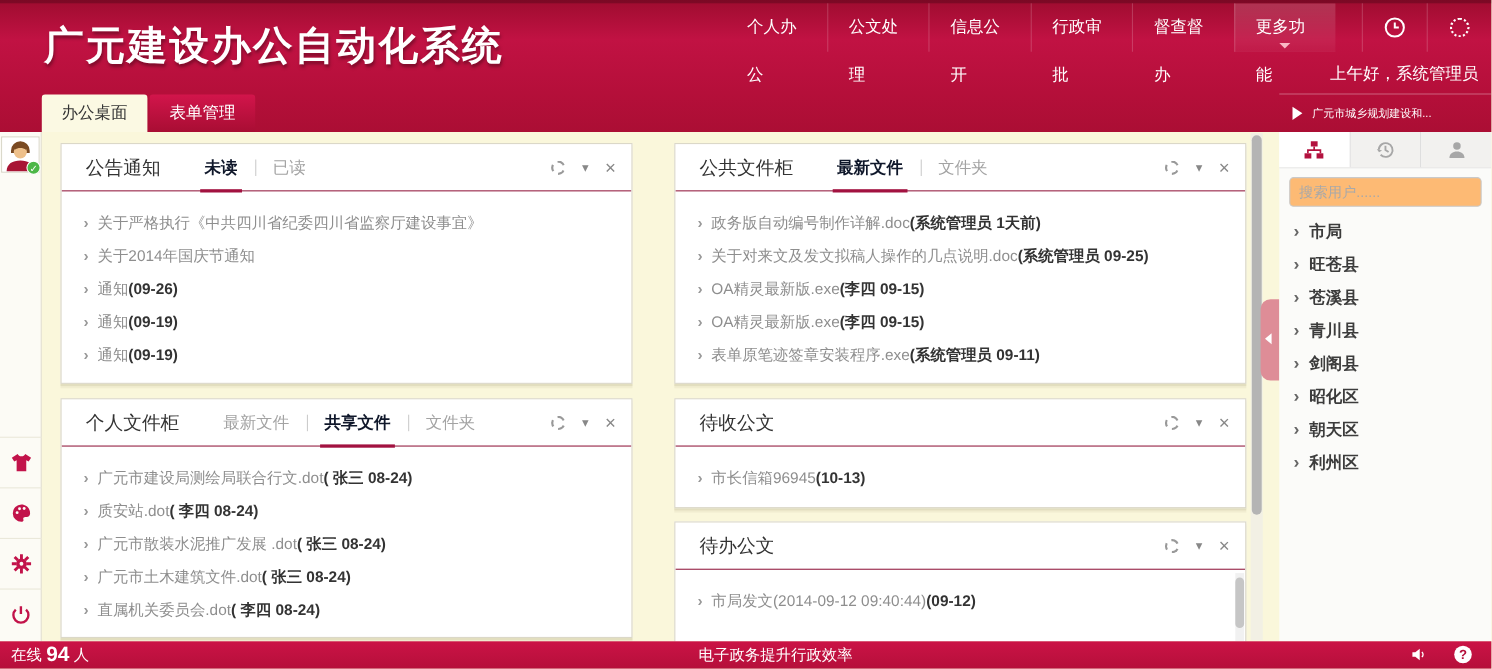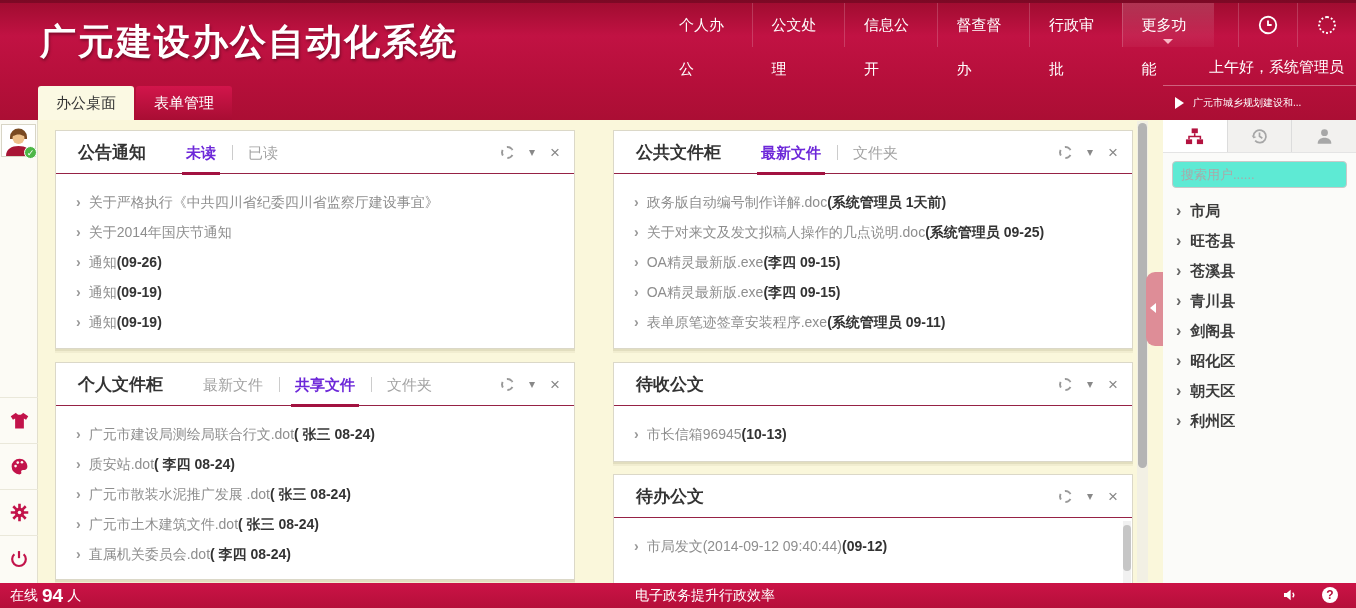--- a/index.html
+++ b/index.html
@@ -46,24 +46,24 @@
     border-radius:50%; color:#fff; font-size:9px; line-height:12px; text-align:center; font-weight:bold; }
   .avatar-badge::before { content:"\2713"; }
   .rail-icons { position:absolute; left:0; bottom:2px; width:38px; }
   .rail-cell { height:46px; display:flex; align-items:center; justify-content:center; color:#c2134a;
     border-top:1px solid #eae8da; cursor:pointer; }
 
   
   .panel { position:absolute; background:#fff; border:1px solid #dbd8c8;
     box-shadow:0 2px 0 rgba(125,115,75,.12), 0 4px 0 rgba(125,115,75,.07); overflow:hidden; }
   .phead { height:43px; display:flex; align-items:center; padding:0 14px 0 22px; border-bottom:1px solid #962245; position:relative; }
-  .ptitle { font-size:17px; font-weight:bold; color:#333; margin-right:24px; white-space:nowrap; }
+  .ptitle { font-size:17px; font-weight:normal; color:#333; margin-right:24px; white-space:nowrap; }
   .ptab { font-size:15px; color:#a3a3a3; padding:0 16px; height:43px; line-height:43px; position:relative; cursor:pointer; white-space:nowrap;}
   .ptab:not(.first)::before { content:""; position:absolute; left:0; top:14px; height:15px; width:1px; background:#ccc; }
-  .ptab.active { color:#6d28d9; font-weight:bold; }
+  .ptab.active { color:#0f172a; font-weight:bold; }
   .ptab.active::after { content:""; position:absolute; left:12px; right:12px; bottom:-1px; height:3px; background:#a21240; }
   .picons { margin-left:auto; display:flex; align-items:center; gap:15px; }
   .refresh-icon { width:13px; height:13px; border:2px dashed #999; border-radius:50%; cursor:pointer; }
   .caret-icon { color:#888; font-size:12px; cursor:pointer; line-height:1; }
   .caret-icon::before { content:"\25BE"; }
   .close-icon { color:#888; font-size:17px; cursor:pointer; line-height:1; }
   .close-icon::before { content:"\00D7"; }
   .pbody { padding:13px 20px 0 20px; }
   .pitem { height:30px; line-height:30px; font-size:14px; color:#8e8e8e; white-space:nowrap; overflow:hidden; cursor:pointer; }
   .pitem::before { content:"\203A"; color:#999; font-weight:bold; margin-right:8px; font-size:14px; }
@@ -82,21 +82,21 @@
     border-top:5px solid transparent; border-bottom:5px solid transparent; border-right:6px solid #fff; }
 
   
   .sidebar { position:absolute; left:1163px; top:0; width:193px; height:463px; background:#fbfbf9; }
   .stabs { display:flex; height:33px; border-bottom:1px solid #e4e4e4; }
   .stab { flex:1; display:flex; align-items:center; justify-content:center; border-right:1px solid #dcdcdc; cursor:pointer; }
   .stab:last-child { border-right:none; }
   .stab.active { background:#fff; color:#b3123f; }
   .stab.inactive { background:#f2f1ef; color:#a7a7a7; }
   .search-wrap { padding:8px 9px 2px 9px; }
-  .search-input { width:100%; height:27px; border:1px solid #c9c9c9; border-radius:4px; background:#5eead4;
+  .search-input { width:100%; height:27px; border:1px solid #c9c9c9; border-radius:4px; background:#fdba74;
     padding:0 8px; font-size:13px; color:#555; font-family:inherit; outline:none; }
   .search-input::placeholder { color:#a9a9a9; }
   .regions { padding:6px 0 0 13px; }
   .region { height:30px; line-height:30px; font-size:15px; font-weight:bold; color:#3c3c3c; cursor:pointer; white-space:nowrap; }
   .region::before { content:"\203A"; color:#666; font-weight:bold; margin-right:9px; font-size:16px; }
 
   
   .statusbar { position:absolute; left:0; top:583px; width:1356px; height:25px; z-index:9;
     background:linear-gradient(180deg,#cb1346,#b50f3a); color:#fff; }
   .online { position:absolute; left:10px; top:0; height:25px; display:flex; align-items:center; gap:4px; font-size:14px; }
@@ -113,22 +113,22 @@
 </head>
 <body>
 
 <div class="header">
   <div class="app-title">广元建设办公自动化系统</div>
 
   <div class="topnav">
     <div class="nav-item">个人办公</div>
     <div class="nav-item">公文处理</div>
     <div class="nav-item">信息公开</div>
+    <div class="nav-item">行政审批</div>
     <div class="nav-item">督查督办</div>
-    <div class="nav-item">行政审批</div>
     <div class="nav-item more">
       <span>更多功能</span>
       <span class="nav-caret"></span>
     </div>
     <div class="nav-icon-cell first">
       <svg width="22" height="22" viewBox="0 0 24 24">
         <g stroke="#fff" stroke-width="2" fill="none">
             <circle cx="12" cy="12" r="9"></circle>
             <path d="M12 7v5h4"></path>
           </g>

